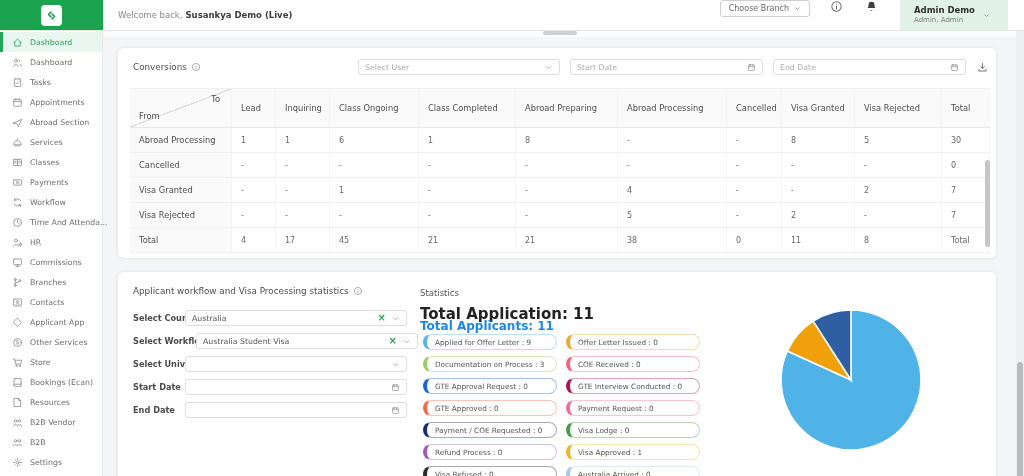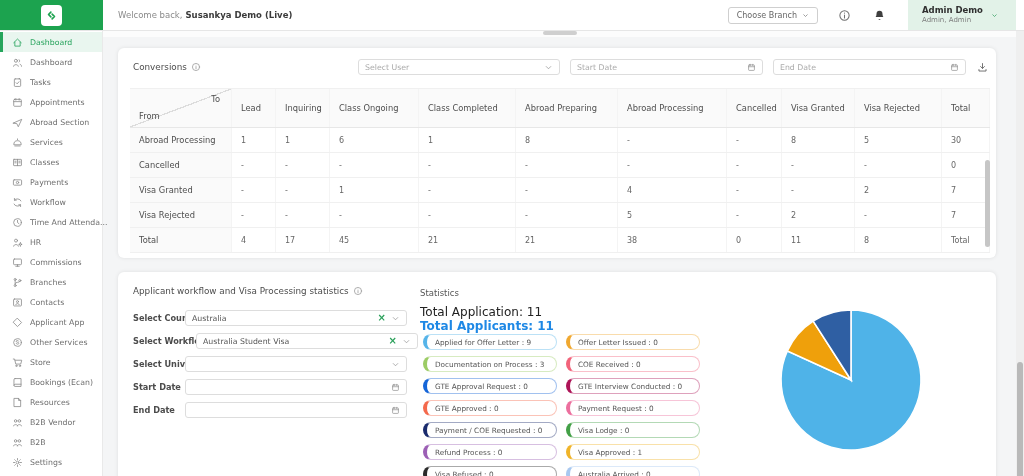--- a/index.html
+++ b/index.html
@@ -7,21 +7,21 @@
           font-family:"DejaVu Sans","Liberation Sans",sans-serif;-webkit-font-smoothing:antialiased;}
   svg{display:block}
 
   
   .topbar{position:absolute;top:0;left:0;right:0;height:30px;background:#fff;border-bottom:1px solid #e6e6e6;z-index:6}
   .brand{position:absolute;top:0;left:0;width:103px;height:30px;background:#1ca34f;display:flex;align-items:center;justify-content:center}
   .logo{width:21px;height:21px;background:#fff;border-radius:4px;display:flex;align-items:center;justify-content:center}
   .logo svg{width:13px;height:13px;fill:none;stroke:#1ca34f;stroke-width:1.8;stroke-linecap:round;stroke-linejoin:round}
   .welcome{position:absolute;left:118px;top:0;height:30px;display:flex;align-items:center;font-size:8.5px;color:#8a8a8a;gap:3px}
   .welcome b{color:#3b3b3b}
-  .top-right{position:absolute;right:8px;top:0;height:30px;display:flex;align-items:center}
+  .top-right{position:absolute;right:16px;top:0;height:30px;display:flex;align-items:flex-start}
   .choose-branch{display:flex;align-items:center;gap:5px;border:1px solid #cfcfcf;border-radius:3px;background:#fff;
                  font-size:8px;color:#666;padding:3px 8px;margin-right:20px;cursor:pointer}
   .choose-branch svg,.admin-chev svg{width:7px;height:7px;fill:none;stroke:#777;stroke-width:1.4;stroke-linecap:round;stroke-linejoin:round}
   .tb-ico{width:13px;height:13px;margin-right:22px}
   .admin-chip{height:30px;background:#e2f2e8;display:flex;align-items:center;gap:8px;padding:0 12px 0 14px;min-width:82px;cursor:pointer}
   .admin-txt{display:flex;flex-direction:column;line-height:1.25}
   .admin-name{font-size:8.5px;font-weight:bold;color:#2f2f2f}
   .admin-role{font-size:7px;color:#7d7d7d}
   .admin-chev svg{stroke:#2f9e5d}
 
@@ -66,21 +66,21 @@
   .rlabel{background:#fafafa;color:#4e4e4e;font-size:8.3px}
   .corner{position:relative;padding:0;background:
       linear-gradient(to bottom right,transparent calc(50% - .6px),#dcdcdc calc(50% - .6px),#dcdcdc calc(50% + .6px),transparent calc(50% + .6px)),#fafafa}
   .corner .c-from{position:absolute;left:9px;bottom:6px}
   .corner .c-to{position:absolute;right:11px;top:5px}
   .table-sb-thumb{position:absolute;left:867px;top:112px;width:5px;height:87px;background:#c6c6c6;border-radius:3px}
 
   
   .field-label{position:absolute;left:15px;font-size:8.2px;font-weight:bold;color:#4c4c4c;line-height:17px}
   .stats-head{position:absolute;left:302px;top:16px;font-size:8.5px;color:#555}
-  .stat-total-app{position:absolute;left:302px;top:33px;font-size:12px;font-weight:normal;color:#222}
+  .stat-total-app{position:absolute;left:302px;top:33px;font-size:15px;font-weight:bold;color:#222}
   .stat-total-appl{position:absolute;left:302px;top:47px;font-size:12px;font-weight:bold;color:#1e88e5}
   .pills-col{position:absolute;top:62px;display:flex;flex-direction:column;gap:6px}
   #pills-left{left:305px}
   #pills-right{left:448px}
   .pill{width:134px;height:16px;background:#fff;border-radius:8px;display:flex;align-items:center;
         box-sizing:border-box;padding-left:8px;font-size:7.3px;color:#555;cursor:pointer;white-space:nowrap;overflow:hidden}
   .pie-wrap{position:absolute;left:655px;top:30px;width:156px;height:156px}
 </style>
 </head>
 <body>

